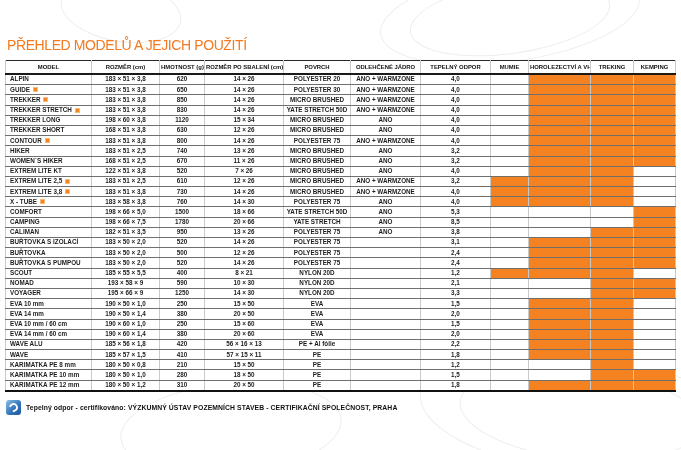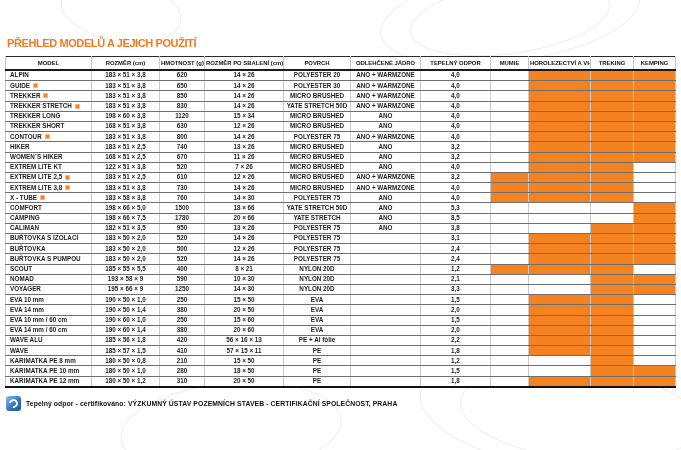--- a/index.html
+++ b/index.html
@@ -14,22 +14,22 @@
   .contour{position:absolute;border:1px solid #ededed;border-radius:50%;pointer-events:none;}
   .c1{width:260px;height:90px;top:-30px;right:40px;transform:rotate(-8deg);}
   .c2{width:200px;height:70px;top:-18px;right:70px;transform:rotate(-8deg);}
   .c3{width:300px;height:120px;bottom:-20px;right:-40px;transform:rotate(6deg);}
   .c4{width:240px;height:90px;bottom:-10px;right:-20px;transform:rotate(6deg);}
   .c5{width:220px;height:90px;bottom:-25px;left:120px;transform:rotate(-5deg);}
   .c6{width:120px;height:60px;top:-20px;left:60px;transform:rotate(10deg);}
 
   .page-title{
     margin:37px 0 7px 7px;
-    font-size:11px;
-    font-weight:bold;
+    font-size:14px;
+    font-weight:normal;
     color:#f4791f;
     letter-spacing:-0.4px;
     position:relative;z-index:2;
   }
   table.spec{
     border-collapse:collapse;
     table-layout:fixed;
     width:670px;
     margin-left:5px;
     position:relative;z-index:2;

